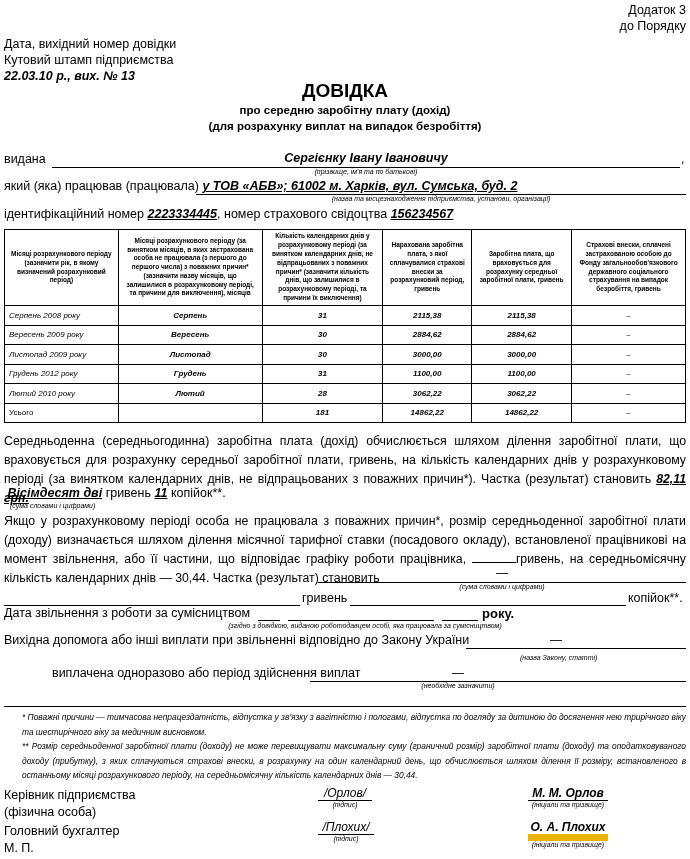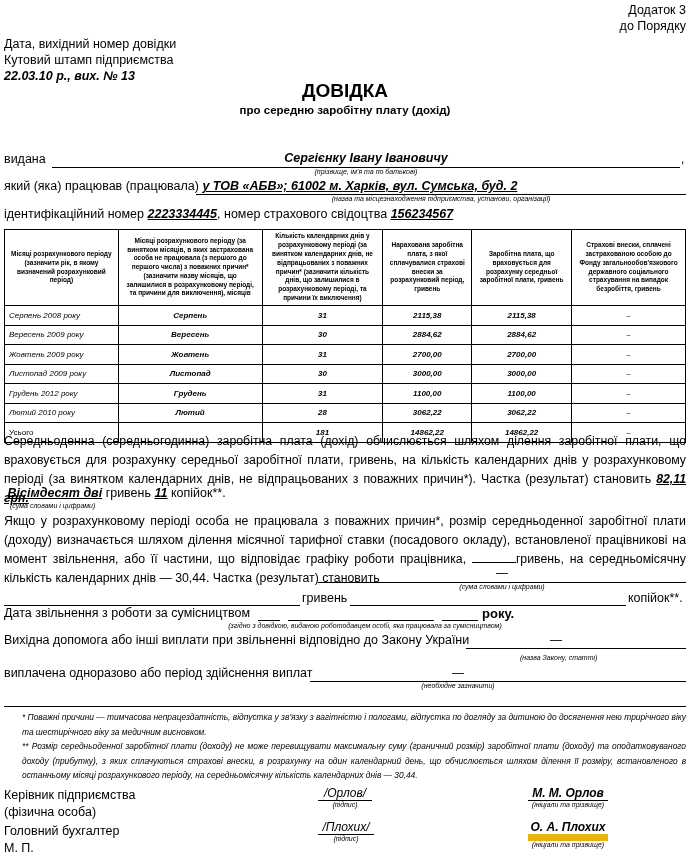--- a/index.html
+++ b/index.html
@@ -30,20 +30,21 @@
 </div>
 <div class="abs" style="left:4px;top:36px;font-size:12.5px;line-height:16px;">
   <div>Дата, вихідний номер довідки</div>
   <div>Кутовий штамп підприємства</div>
   <div class="b it">22.03.10 р., вих. № 13</div>
 </div>
 
 <div class="abs" style="left:0;width:690px;top:80px;text-align:center;">
   <div class="b" style="font-size:19px;line-height:22px;">ДОВІДКА</div>
   <div class="b" style="font-size:11.5px;line-height:16px;">про середню заробітну плату (дохід)</div>
+  <div class="b" style="font-size:11.5px;line-height:16px;">(для розрахунку виплат на випадок безробіття)</div>
 </div>
 
 <div class="row" style="top:152px;">видана</div>
 <div class="line" style="left:52px;width:628px;top:167px;"></div>
 <div class="abs b it" style="left:52px;width:628px;top:151px;text-align:center;font-size:12.5px;">Сергієнку Івану Івановичу</div>
 <div class="abs" style="left:681px;top:152px;font-size:12px;">,</div>
 <div class="cap" style="left:52px;width:628px;top:168px;">(прізвище, ім'я та по батькові)</div>
 
 <div class="row" style="top:179px;">
   <span>який (яка) працював (працювала)</span>
@@ -88,28 +89,20 @@
     </tr>
     <tr>
       <td class="c0">Вересень 2009 року</td>
       <td class="c1">Вересень</td>
       <td class="num">30</td>
       <td class="num">2884,62</td>
       <td class="num">2884,62</td>
       <td class="num">–</td>
     </tr>
     <tr>
-      <td class="c0">Жовтень 2009 року</td>
-      <td class="c1">Жовтень</td>
-      <td class="num">31</td>
-      <td class="num">2700,00</td>
-      <td class="num">2700,00</td>
-      <td class="num">–</td>
-    </tr>
-    <tr>
       <td class="c0">Листопад 2009 року</td>
       <td class="c1">Листопад</td>
       <td class="num">30</td>
       <td class="num">3000,00</td>
       <td class="num">3000,00</td>
       <td class="num">–</td>
     </tr>
     <tr>
       <td class="c0">Грудень 2012 року</td>
       <td class="c1">Грудень</td>
@@ -167,21 +160,21 @@
 <div class="line" style="left:288px;width:146px;top:620px;"></div>
 <div class="line" style="left:442px;width:36px;top:620px;"></div>
 <div class="abs" style="left:482px;top:606px;font-size:13px;font-weight:bold;">року.</div>
 <div class="cap" style="left:200px;width:330px;top:622px;">(згідно з довідкою, виданою роботодавцем особі, яка працювала за сумісництвом)</div>
 
 <div class="row" style="top:633px;">Вихідна допомога або інші виплати при звільненні відповідно до Закону України</div>
 <div class="line" style="left:466px;width:220px;top:648px;"></div>
 <div class="abs" style="left:466px;width:180px;top:633px;text-align:center;font-size:12px;">—</div>
 <div class="cap" style="left:520px;top:654px;">(назва Закону, статті)</div>
 
-<div class="row" style="top:666px;">виплачена одноразово або період здійснення виплат</div>
+<div class="row" style="top:666px;margin-left:48px;">виплачена одноразово або період здійснення виплат</div>
 <div class="line" style="left:310px;width:376px;top:681px;"></div>
 <div class="abs" style="left:310px;width:296px;top:666px;text-align:center;font-size:12px;">—</div>
 <div class="cap" style="left:310px;width:296px;top:682px;">(необхідне зазначити)</div>
 
 <div class="line" style="left:4px;width:682px;top:706px;"></div>
 <div class="fn" style="top:710px;">* Поважні причини — тимчасова непрацездатність, відпустка у зв'язку з вагітністю і пологами, відпустка по догляду за дитиною до досягнення нею трирічного віку та шестирічного віку за медичним висновком.</div>
 <div class="fn" style="top:739px;">** Розмір середньоденної заробітної плати (доходу) не може перевищувати максимальну суму (граничний розмір) заробітної плати (доходу) та оподатковуваного доходу (прибутку), з яких сплачуються страхові внески, в розрахунку на один календарний день, що обчислюється шляхом ділення її розміру, встановленого в останньому місяці розрахункового періоду, на середньомісячну кількість календарних днів — 30,44.</div>
 
 <div class="abs" style="left:4px;top:787px;font-size:12.5px;line-height:17px;">
   <div>Керівник підприємства</div>

